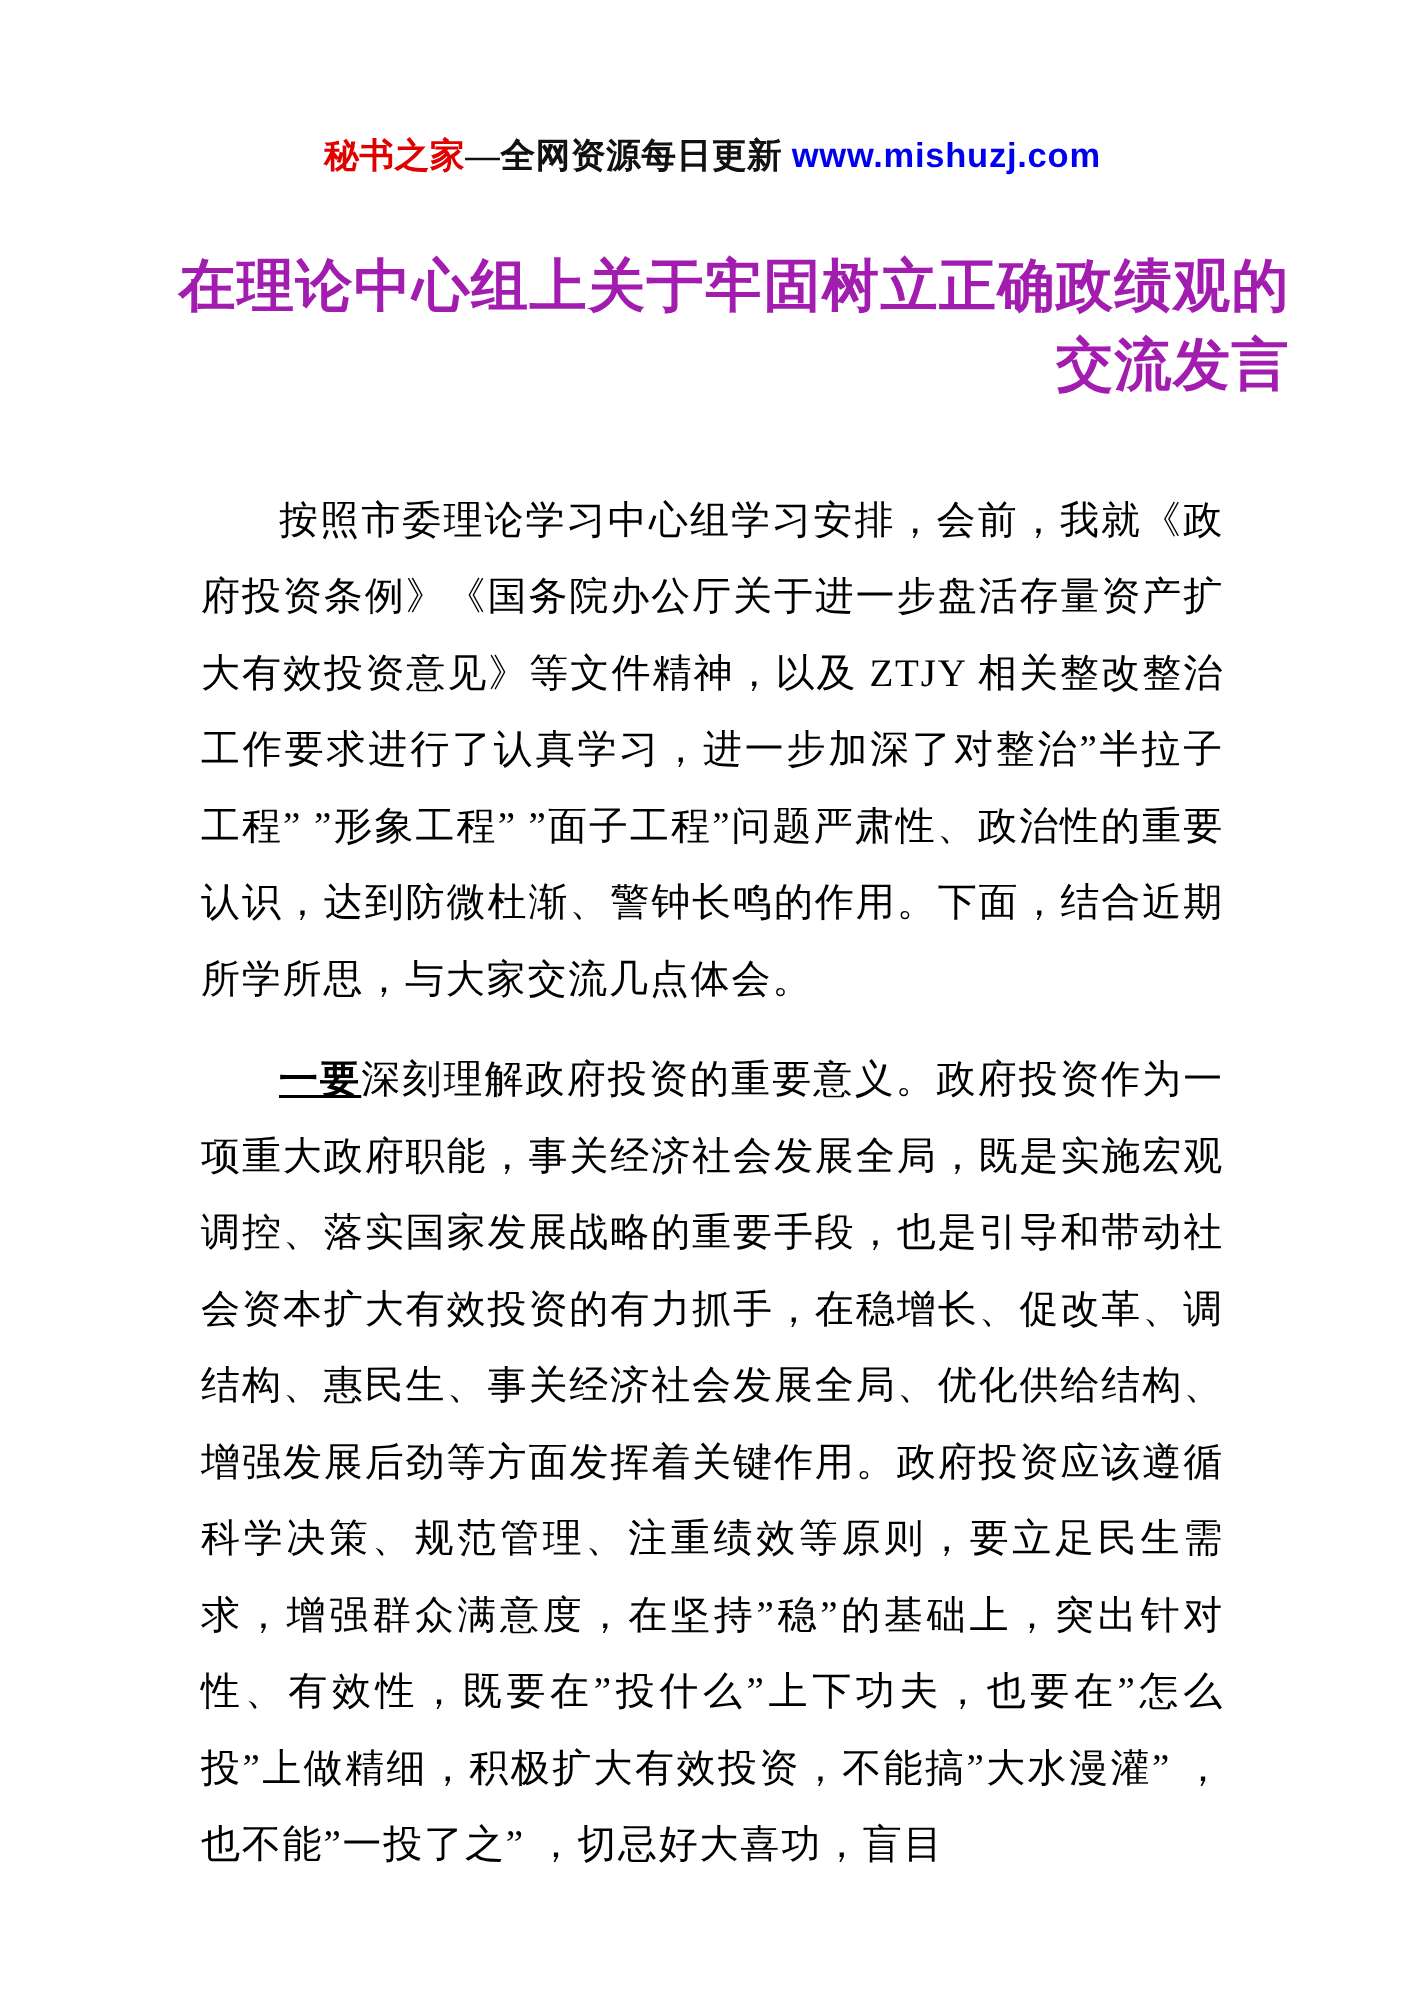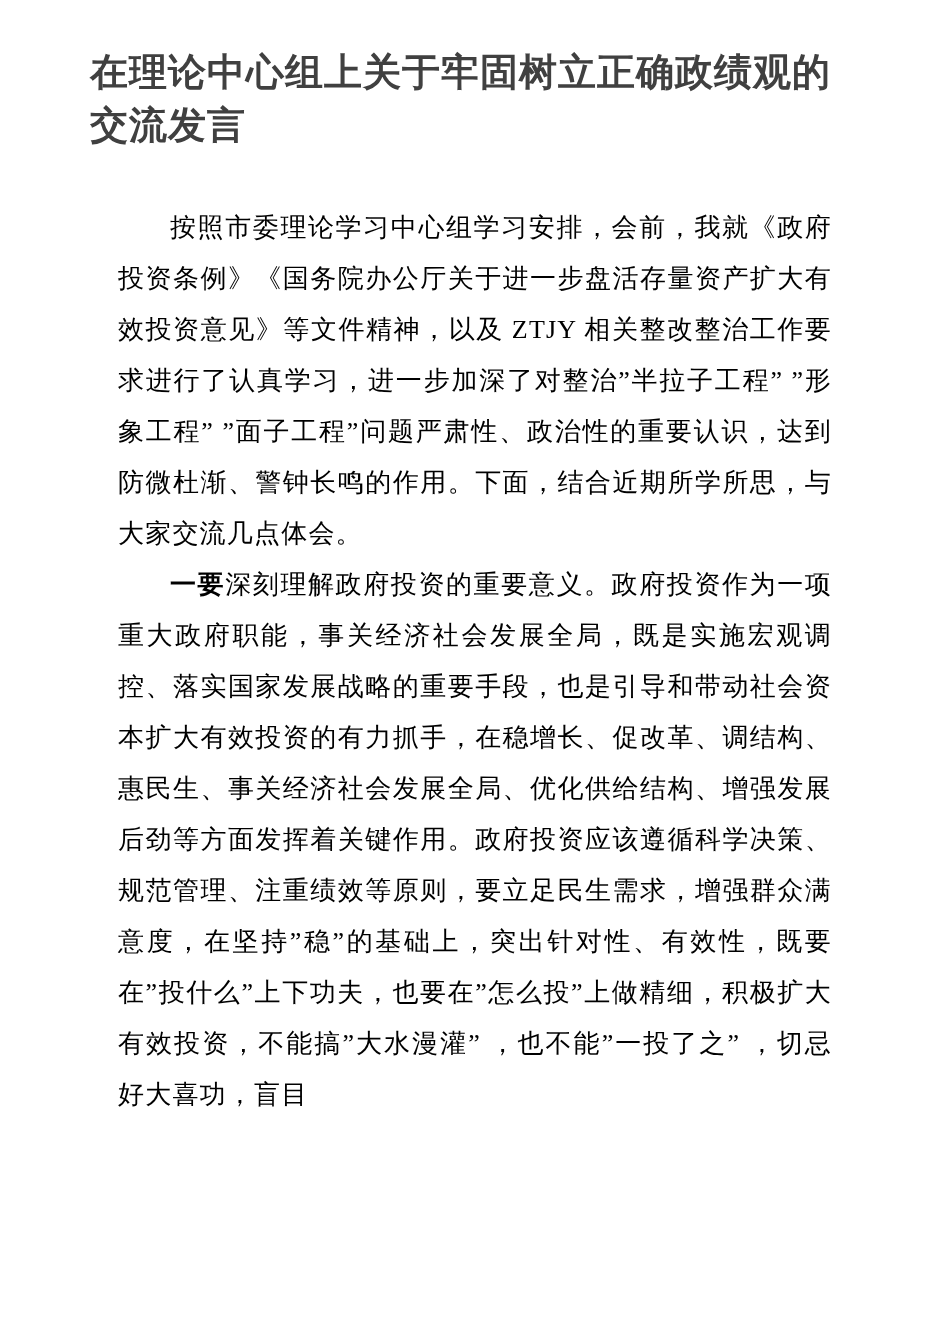--- a/index.html
+++ b/index.html
@@ -34,51 +34,55 @@
   .site-header .tagline {
     color: #111111;
   }
   .site-header .url {
     color: #0000ee;
     font-family: "Liberation Sans", "DejaVu Sans", sans-serif;
   }
   .doc-title {
     width: 770px;
     margin: 46px auto 0 auto;
-    text-align: left;
+    text-align: right;
     font-size: 38px;
     line-height: 53px;
     font-weight: bold;
     letter-spacing: 1px;
-    color: #404040;
+    color: #a21caf;
   }
   .doc-body {
     width: 714px;
     margin: 50px auto 0 auto;
     font-size: 26px;
     line-height: 51px;
     letter-spacing: 1.2px;
     text-align: justify;
     text-justify: inter-ideograph;
     color: #000000;
   }
   .doc-body p {
-    margin: 0;
+    margin: 16px;
     padding: 0;
     text-indent: 2em;
   }
   .doc-body .lead {
     font-weight: bold;
+    text-decoration: underline;
   }
 </style>
 </head>
 <body>
 
 <div class="page">
 
+  <div class="site-header">
+    <span class="brand">秘书之家</span><span class="tagline">—全网资源每日更新 </span><span class="url">www.mishuzj.com</span>
+  </div>
 
   <h1 class="doc-title">在理论中心组上关于牢固树立正确政绩观的交流发言</h1>
 
   <div class="doc-body">
 
     <p><span>按照市委理论学习中心组学习安排，会前，我就《政府投资条例》《国务院办公厅关于进一步盘活存量资产扩大有效投资意见》等文件精神，以及 ZTJY 相关整改整治工作要求进行了认真学习，进一步加深了对整治”半拉子工程” ”形象工程” ”面子工程”问题严肃性、政治性的重要认识，达到防微杜渐、警钟长鸣的作用。下面，结合近期所学所思，与大家交流几点体会。</span></p>
 
     <p><span class="lead">一要</span><span>深刻理解政府投资的重要意义。政府投资作为一项重大政府职能，事关经济社会发展全局，既是实施宏观调控、落实国家发展战略的重要手段，也是引导和带动社会资本扩大有效投资的有力抓手，在稳增长、促改革、调结构、惠民生、事关经济社会发展全局、优化供给结构、增强发展后劲等方面发挥着关键作用。政府投资应该遵循科学决策、规范管理、注重绩效等原则，要立足民生需求，增强群众满意度，在坚持”稳”的基础上，突出针对性、有效性，既要在”投什么”上下功夫，也要在”怎么投”上做精细，积极扩大有效投资，不能搞”大水漫灌” ，也不能”一投了之” ，切忌好大喜功，盲目</span></p>
 
   </div>

